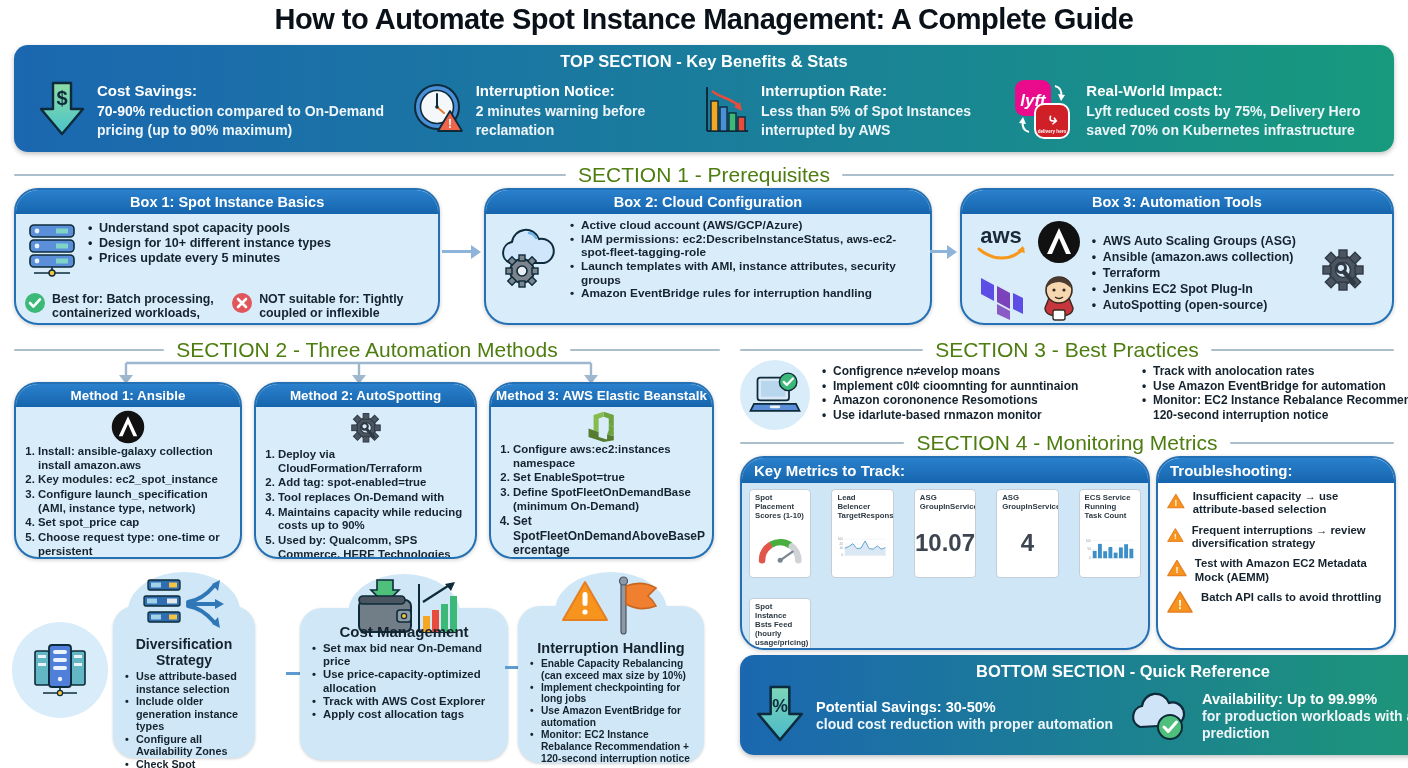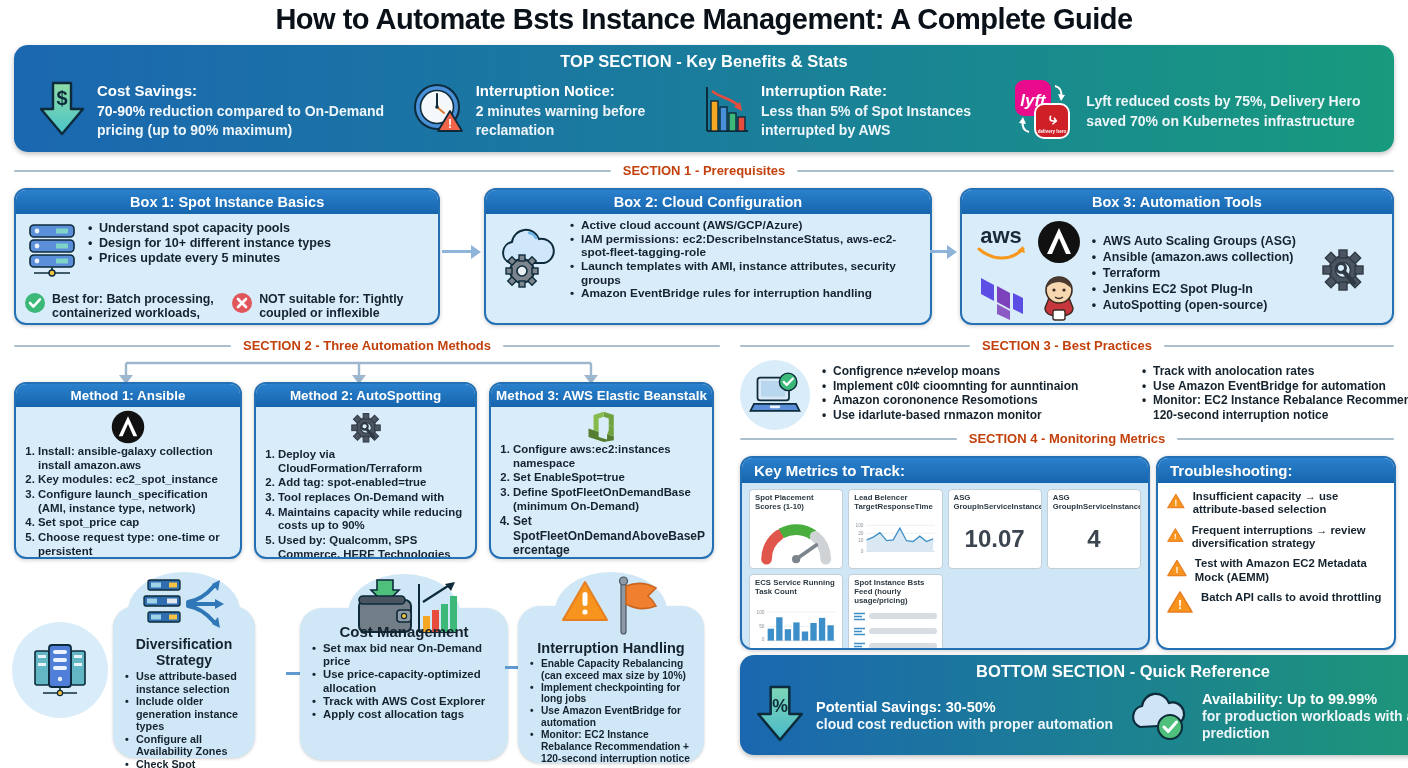--- a/index.html
+++ b/index.html
@@ -2,36 +2,36 @@
 <html><head>
 <meta charset="utf-8">
 <style>
   html,body{margin:0;padding:0;background:#fff;}
   body{width:1408px;height:768px;position:relative;overflow:hidden;
        font-family:"Liberation Sans",sans-serif;color:#15232e;}
   .abs{position:absolute;}
   
   .page-title{left:0;right:0;top:3px;text-align:center;font-size:29px;font-weight:800;
               letter-spacing:-.5px;color:#0a1118;}
-  .sec-h{display:flex;align-items:center;gap:12px;font-size:13px;font-weight:700;color:#c2410c;}
+  .sec-h{display:flex;align-items:center;gap:12px;font-size:21px;font-weight:400;color:#4d7c0f;}
   .sec-h .hline{flex:1;height:2px;background:#aabfcb;border-radius:2px;}
   
   .gradbar{background:linear-gradient(90deg,#1b67b0 0%,#1a7f9a 55%,#179a7d 100%);
            border-radius:14px;color:#fff;box-shadow:0 2px 5px rgba(0,0,0,.25);}
   .topbar{left:14px;top:45px;width:1380px;height:107px;}
   .gradbar-title{text-align:center;font-size:16.5px;font-weight:800;padding-top:7px;}
   .topbar-items{display:flex;align-items:center;gap:14px;padding:5px 24px 0 24px;}
   .top-item{display:flex;align-items:center;gap:11px;}
   .ti-1{flex:1.3;} .ti-2{flex:1.0;} .ti-3{flex:1.05;} .ti-4{flex:1.3;}
   .ttext{line-height:1.22;}
   .ttitle{font-size:15px;font-weight:800;display:block;}
   .tbody{font-size:14px;font-weight:600;color:#eef6fa;}
   .tbody b{color:#fff;}
   
-  .pbox{border:2px solid #2470b4;border-radius:12px;background:#d9ecf9;overflow:hidden;
+  .pbox{border:2px solid #2470b4;border-radius:24px;background:#d9ecf9;overflow:hidden;
         box-shadow:0 1px 4px rgba(0,0,0,.2);display:flex;flex-direction:column;}
   .pbox-h{background:linear-gradient(180deg,#2b81cd,#1565ad);color:#fff;font-weight:800;
           text-align:center;font-size:14.5px;padding:4px 4px;}
   .row1{left:14px;top:188px;width:1380px;height:137px;display:flex;}
   .b1{width:426px;} .b2{width:448px;} .b3{width:434px;}
   .gap1{width:44px;position:relative;} .gap2{width:28px;position:relative;}
   .harrow{position:absolute;height:3px;background:#8fb4d9;}
   .harrow::after{content:"";position:absolute;right:-9px;top:-5.5px;
     border-left:10px solid #8fb4d9;border-top:7px solid transparent;border-bottom:7px solid transparent;}
   .blt{margin:0;padding:0;list-style:none;}
@@ -62,21 +62,21 @@
   
   .bp{left:740px;top:360px;width:664px;display:flex;gap:10px;align-items:flex-start;}
   .bp-circle{width:70px;height:70px;border-radius:50%;background:#d9ecf9;flex:0 0 70px;
              display:flex;align-items:center;justify-content:center;}
   .bp-cols{display:flex;gap:12px;padding-top:4px;}
   .bp .blt{width:308px;} .bp .blt.c2{width:322px;}
   .bp .blt li{font-size:12px;line-height:1.22;}
   
   .metrics{left:740px;top:456px;width:406px;height:190px;background:#cfe6f7;}
   .metrics .pbox-h{text-align:left;padding-left:12px;font-size:15px;}
-  .mgrid{display:grid;grid-template-columns:repeat(4,1fr);gap:5px;padding:6px 7px;flex:1;}
+  .mgrid{display:grid;grid-template-columns:repeat(5,1fr);gap:20px;padding:6px 7px;flex:1;}
   .mcard{background:#fff;border:1px solid #c3ced6;border-radius:4px;padding:4px 5px 2px;
          overflow:hidden;display:flex;flex-direction:column;}
   .mlabel{font-size:7.8px;font-weight:800;color:#2d3a44;line-height:1.15;}
   .bignum{flex:1;display:flex;align-items:center;justify-content:center;
           font-size:24px;font-weight:800;color:#3c4550;}
   .feedrow{display:flex;align-items:center;gap:4px;margin-top:6px;}
   .feedbar{flex:1;height:6px;border-radius:3px;background:#d7dde2;}
   
   .trouble{left:1156px;top:456px;width:236px;height:190px;background:#fff;}
   .trouble .pbox-h{text-align:left;padding-left:12px;font-size:15px;}
@@ -106,21 +106,21 @@
   .c2 .blt li{font-size:11.4px;}
   .c3{left:518px;top:606px;width:186px;height:157px;}
   .c3 .blt li{font-size:10.2px;}
   .sarrow{position:absolute;width:16px;height:3px;background:#5f9bd0;}
   .sarrow::after{content:"";position:absolute;right:-7px;top:-4.5px;
     border-left:8px solid #5f9bd0;border-top:6px solid transparent;border-bottom:6px solid transparent;}
 </style>
 </head>
 <body>
 
-<div class="abs page-title">How to Automate Bsts Instance Management: A Complete Guide</div>
+<div class="abs page-title">How to Automate Spot Instance Management: A Complete Guide</div>
 
 <section class="abs gradbar topbar">
   <div class="gradbar-title">TOP SECTION - Key Benefits &amp; Stats</div>
   <div class="topbar-items">
     <div class="top-item ti-1">
       <span>
         <svg width="48" height="56" viewBox="0 0 48 56">
           <defs>
               <linearGradient id="ga" x1="0" y1="0" x2="0" y2="1">
             <stop offset="0" stop-color="#8fdca6"></stop>
@@ -179,20 +179,21 @@
           <path d="M46,10 q8,2 6,12" fill="none" stroke="#fff" stroke-width="2"></path>
             <polygon points="52,25 49,18 56,19" fill="#fff"></polygon>
           <rect x="26" y="28" width="34" height="34" rx="9" fill="#cf2027" stroke="#fff" stroke-width="2"></rect>
           <text x="43" y="48" text-anchor="middle" font-size="16" font-weight="bold" fill="#fff" font-style="italic">⤷</text>
           <text x="43" y="57" text-anchor="middle" font-size="4.6" font-weight="bold" fill="#fff">delivery hero</text>
           <path d="M20,56 q-8,-2 -6,-12" fill="none" stroke="#fff" stroke-width="2"></path>
             <polygon points="14,41 17,48 10,47" fill="#fff"></polygon>
         </svg>
       </span>
       <div class="ttext">
+        <span class="ttitle">Real-World Impact:</span>
         <span class="tbody">Lyft reduced costs by 75%, Delivery Hero saved 70% on Kubernetes infrastructure</span>
       </div>
     </div>
   </div>
 </section>
 
 <div class="abs sec-h" style="left:14px;top:163px;width:1380px;">
   <span class="hline"></span>
   <span>SECTION 1 - Prerequisites</span>
   <span class="hline"></span>

